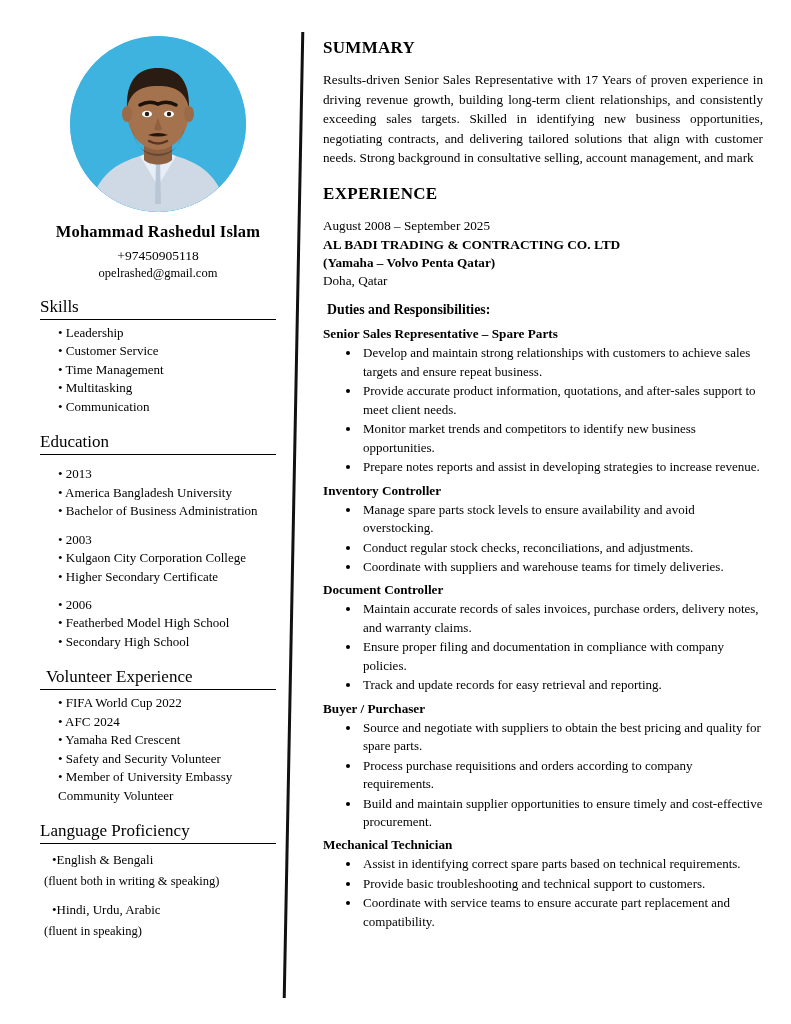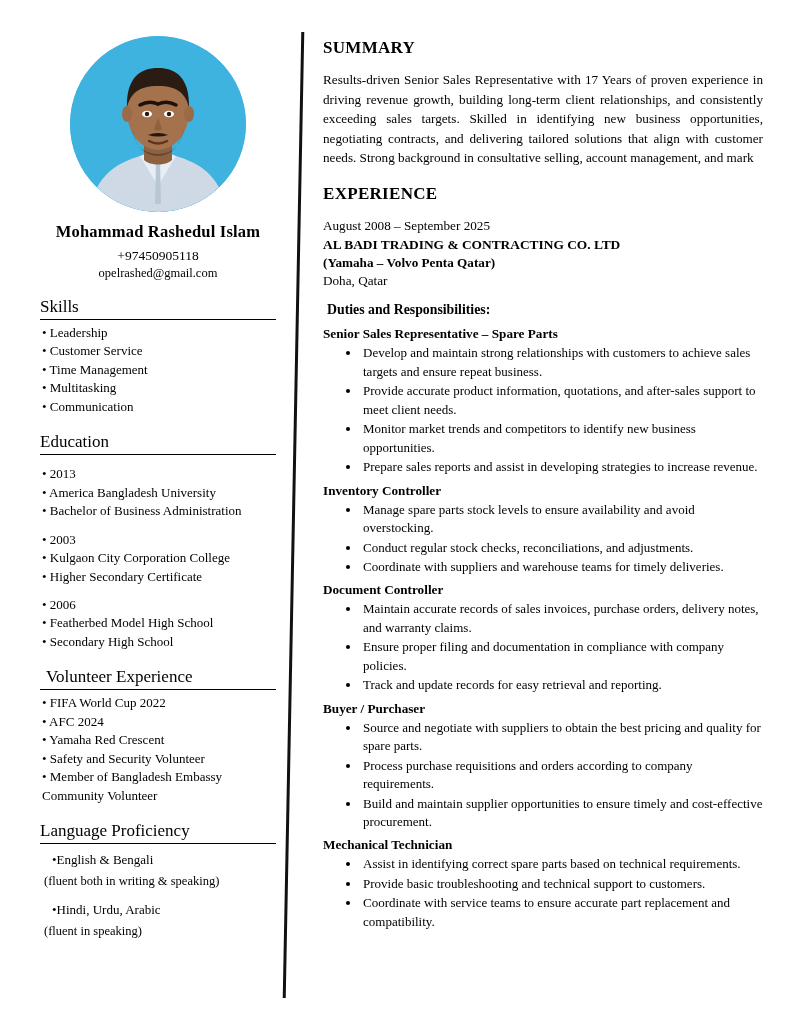--- a/index.html
+++ b/index.html
@@ -60,21 +60,21 @@
   .sec-head {
     font-size: 17px;
     margin: 16px 0 4px 0;
     padding-bottom: 2px;
     border-bottom: 1.2px solid #000;
     font-weight: normal;
   }
   .sec-head.indent { padding-left: 6px; }
 
   .bullet-list {
-    margin: 4px 0 0 0;
+    margin: 4px 0 0 16px;
     padding: 0;
     list-style: none;
     font-size: 13px;
     line-height: 1.42;
   }
   .bullet-list li { padding-left: 2px; }
   .bullet-list li::before {
     content: "• ";
   }
   .edu-group { margin-top: 10px; }
@@ -215,21 +215,21 @@
       <li>Featherbed Model High School</li>
       <li>Secondary High School</li>
     </ul>
 
     <div class="sec-head indent">Volunteer Experience</div>
     <ul class="bullet-list">
       <li>FIFA World Cup 2022</li>
       <li>AFC 2024</li>
       <li>Yamaha Red Crescent</li>
       <li>Safety and Security Volunteer</li>
-      <li>Member of Bangladesh Embassy Community Volunteer</li>
+      <li>Member of University Embassy Community Volunteer</li>
     </ul>
 
     <div class="sec-head">Language Proficiency</div>
     <div class="lang-block">
       <p><span class="li-dot"></span><span>English &amp; Bengali</span></p>
       <div class="lang-note">(fluent both in writing &amp; speaking)</div>
       <p><span class="li-dot"></span><span>Hindi, Urdu, Arabic</span></p>
       <div class="lang-note">(fluent in speaking)</div>
     </div>
   </div>
@@ -249,21 +249,21 @@
     <p class="job-loc">Doha, Qatar</p>
 
     <div class="duties-head">Duties and Responsibilities:</div>
 
     <div>
       <div class="role-title">Senior Sales Representative – Spare Parts</div>
       <ul class="role-list">
         <li>Develop and maintain strong relationships with customers to achieve sales targets and ensure repeat business.</li>
         <li>Provide accurate product information, quotations, and after-sales support to meet client needs.</li>
         <li>Monitor market trends and competitors to identify new business opportunities.</li>
-        <li>Prepare sales reports and assist in developing strategies to increase revenue.</li>
+        <li>Prepare notes reports and assist in developing strategies to increase revenue.</li>
       </ul>
     </div>
 
     <div>
       <div class="role-title">Inventory Controller</div>
       <ul class="role-list">
         <li>Manage spare parts stock levels to ensure availability and avoid overstocking.</li>
         <li>Conduct regular stock checks, reconciliations, and adjustments.</li>
         <li>Coordinate with suppliers and warehouse teams for timely deliveries.</li>
       </ul>

